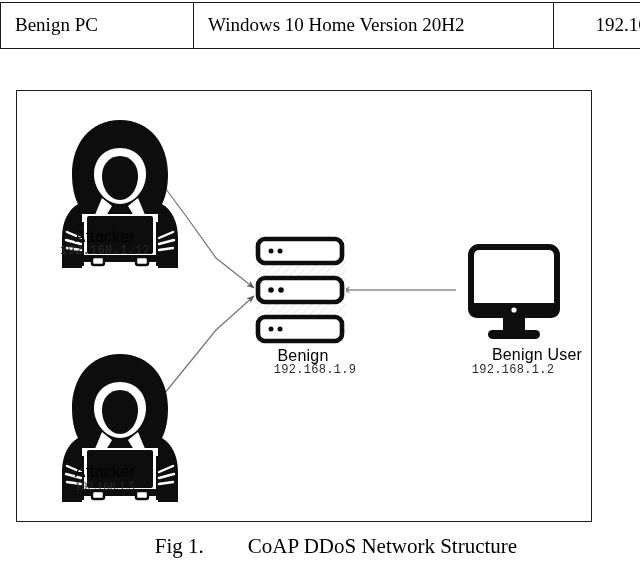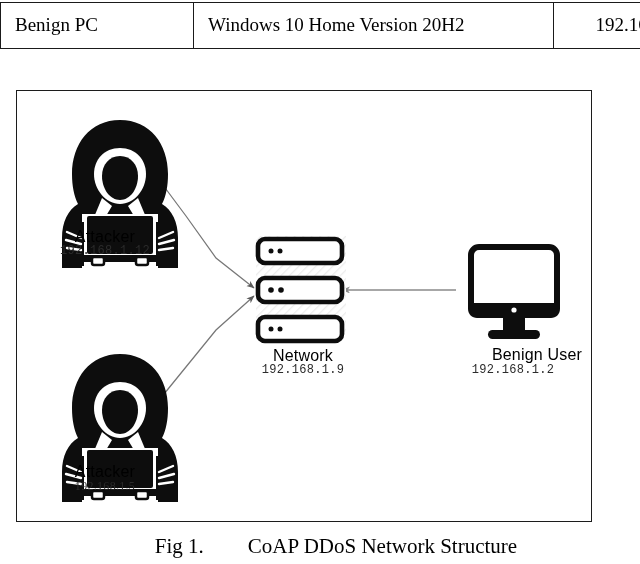--- a/index.html
+++ b/index.html
@@ -80,21 +80,21 @@
     letter-spacing: 0.3px;
     color: #2b2b2b;
     white-space: nowrap;
   }
 
   .lbl-attacker1 { left: 22px;  top: 228px; width: 166px; }
   .ip-attacker1  { left: 22px;  top: 244px; width: 166px; }
   .lbl-attacker2 { left: 22px;  top: 463px; width: 166px; }
   .ip-attacker2  { left: 22px;  top: 479px; width: 166px; font-family: Liberation Serif, serif; }
   .lbl-server    { left: 240px; top: 347px; width: 126px; }
-  .ip-server     { left: 240px; top: 363px; width: 126px; }
+  .ip-server     { left: 252px; top: 363px; width: 126px; }
   .lbl-benign    { left: 466px; top: 346px; width: 142px; }
   .ip-benign     { left: 442px; top: 363px; width: 142px; }
 
   
   .caption {
     position: absolute;
     left: 16px;
     top: 534px;
     width: 640px;
     text-align: center;
@@ -241,21 +241,21 @@
   </g>
 </svg>
 </div>
 
 <div class="node-label lbl-attacker1">Attacker</div>
 <div class="node-ip ip-attacker1">192.168.1.12</div>
 
 <div class="node-label lbl-attacker2">Attacker</div>
 <div class="node-ip ip-attacker2">192.168.1.5</div>
 
-<div class="node-label lbl-server">Network</div>
+<div class="node-label lbl-server">Benign</div>
 <div class="node-ip ip-server">192.168.1.9</div>
 
 <div class="node-label lbl-benign">Benign User</div>
 <div class="node-ip ip-benign">192.168.1.2</div>
 
 <div class="caption">
   <span class="fig-num">Fig 1.</span><span>CoAP DDoS Network Structure</span>
 </div>
 
 </body></html>

